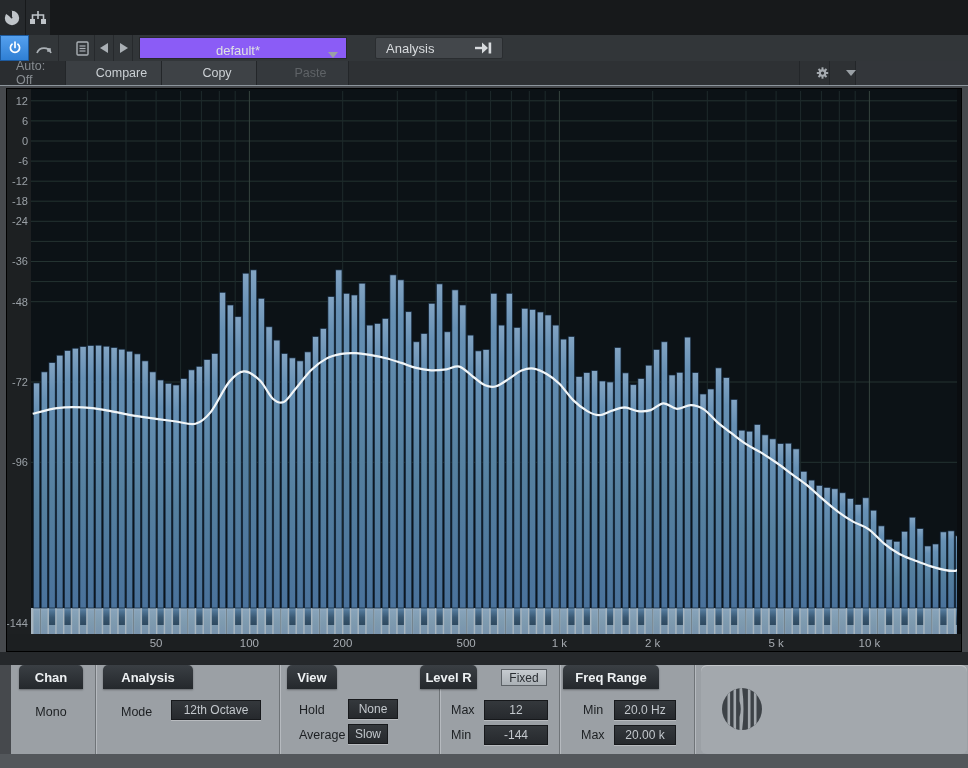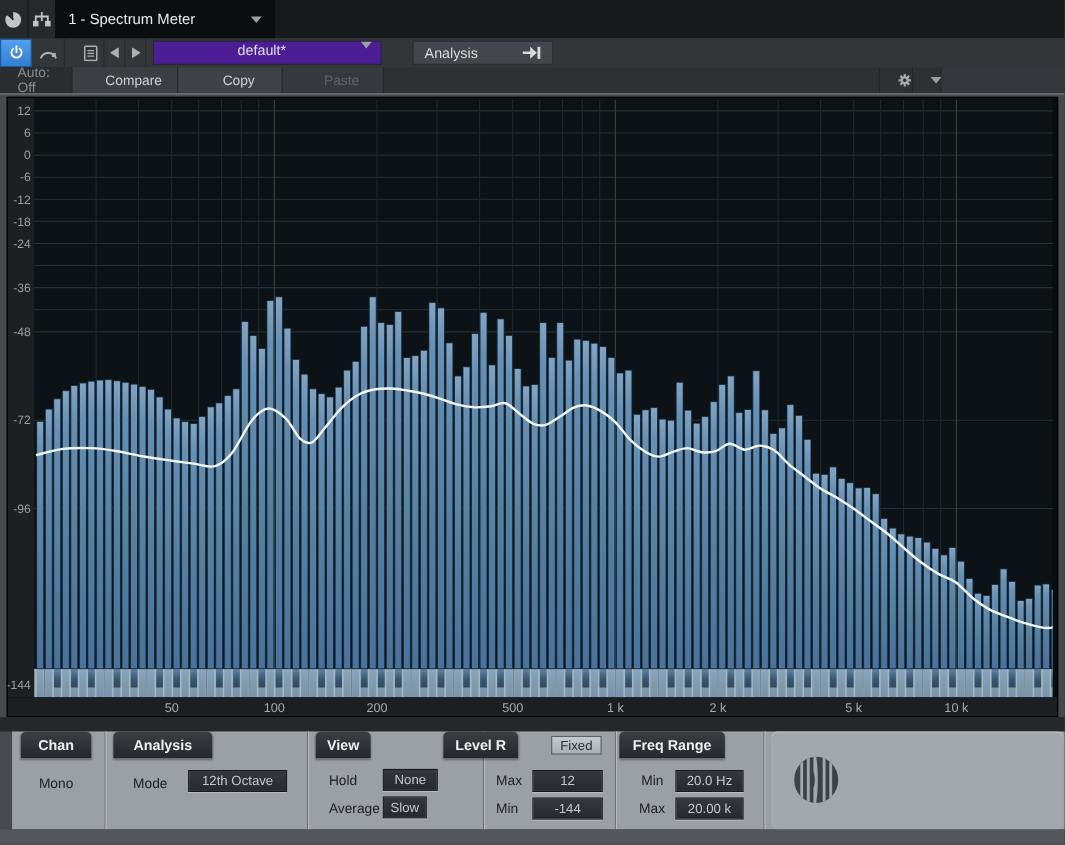--- a/index.html
+++ b/index.html
@@ -14,21 +14,21 @@
   #titlebox{left:50px;top:0;width:200px;height:35px;background:#0b0d0f;display:flex;align-items:center;padding:0 12px;}
   #titlebox .t{color:#e9ebed;font-size:13.5px;flex:1;white-space:nowrap;}
   .caret{width:0;height:0;border-left:5px solid transparent;border-right:5px solid transparent;border-top:6px solid #9aa0a5;}
 
   #row2{left:0;top:35px;width:968px;height:26px;background:#323639;display:flex;align-items:stretch;}
   .tbtn{display:flex;align-items:center;justify-content:center;border-right:1px solid #26292c;cursor:default;}
   #powerbtn{width:29px;background:linear-gradient(#55a0ee,#2f7fd4);border:1px solid #1d5a9e;}
   #trimbtn{width:30px;}
   .tspacer{width:12px;border-right:none;}
   #filebtn{width:24px;} #prevbtn{width:19px;} #nextbtn{width:19px;}
-  #presetbox{width:208px;margin:2px 0;background:#4c1d95;border:1px solid #27292c;display:flex;align-items:flex-start;padding:0 8px;}
+  #presetbox{width:208px;margin:2px 0;background:#8b5cf6;border:1px solid #27292c;display:flex;align-items:flex-end;padding:0 8px;}
   #presetbox .t{flex:1;text-align:center;color:#dde0e3;font-size:13px;}
   #sidechainbtn{margin:2px 0 2px 28px;width:128px;background:#43474b;border:1px solid #2a2d30;border-radius:2px;display:flex;align-items:center;padding:0 10px;}
   #sidechainbtn .t{flex:1;color:#d8dbde;font-size:13px;}
 
   #row3{left:0;top:61px;width:968px;height:24px;background:#2e3134;display:flex;align-items:stretch;}
   .t3{display:flex;align-items:center;justify-content:center;font-size:12.5px;border-right:1px solid #232629;padding-left:16px;}
   #autolbl{width:66px;background:#2a2d30;color:#888d92;}
   #comparebtn{width:96px;background:#3b3f43;color:#cbd0d4;}
   #copybtn{width:95px;background:#3e4246;color:#cdd1d5;}
   #pastebtn{width:92px;background:#35393d;color:#5f6367;}
@@ -75,24 +75,20 @@
       </div>
       <div class="hdr-ibtn" style="border-right:none">
         <svg width="18" height="16" viewBox="0 0 18 16">
           <g stroke="#bfc4c9" stroke-width="1.6" fill="none">
             <path d="M9 1 V5 M3.5 9 V5 H14.5 V9 M9 5 V9"></path>
           </g>
           <rect x="1" y="9" width="5" height="5" fill="#bfc4c9"></rect>
           <rect x="12" y="9" width="5" height="5" fill="#bfc4c9"></rect>
         </svg>
       </div>
-    </div>
-    <div class="abs" id="titlebox">
-      <span class="t">1 - Spectrum Meter</span>
-      <span class="caret"></span>
     </div>
   </div>
 
   <div class="abs" id="row2">
     <div class="tbtn" id="powerbtn">
       <svg width="14" height="14" viewBox="0 0 14 14">
         <path d="M4.1 3.2 A 4.6 4.6 0 1 0 9.9 3.2" fill="none" stroke="#fff" stroke-width="1.7" stroke-linecap="round"></path>
         <line x1="7" y1="1" x2="7" y2="6.4" stroke="#fff" stroke-width="1.7" stroke-linecap="round"></line>
       </svg>
     </div>
@@ -580,21 +576,21 @@
     <div class="tab" style="left:92px;width:90px">Analysis</div>
     <div class="plabel" style="left:110px;top:40px">Mode</div>
     <div class="dbtn" style="left:160px;top:35px;width:90px">12th Octave</div>
 
     <div class="tab" style="left:276px;width:50px">View</div>
     <div class="plabel" style="left:288px;top:38px">Hold</div>
     <div class="dbtn" style="left:337px;top:34px;width:50px">None</div>
     <div class="plabel" style="left:288px;top:63px">Average</div>
     <div class="dbtn" style="left:337px;top:59px;width:40px">Slow</div>
 
-    <div class="tab" style="left:392px;width:68px">Level R</div>
+    <div class="tab" style="left:409px;width:57px">Level R</div>
     <div id="fixedbtn">Fixed</div>
     <div class="plabel" style="left:440px;top:38px">Max</div>
     <div class="dbtn" style="left:473px;top:35px;width:64px">12</div>
     <div class="plabel" style="left:440px;top:63px">Min</div>
     <div class="dbtn" style="left:473px;top:60px;width:64px">-144</div>
 
     <div class="tab" style="left:552px;width:96px">Freq Range</div>
     <div class="plabel" style="left:572px;top:38px">Min</div>
     <div class="dbtn" style="left:603px;top:35px;width:62px">20.0 Hz</div>
     <div class="plabel" style="left:570px;top:63px">Max</div>

